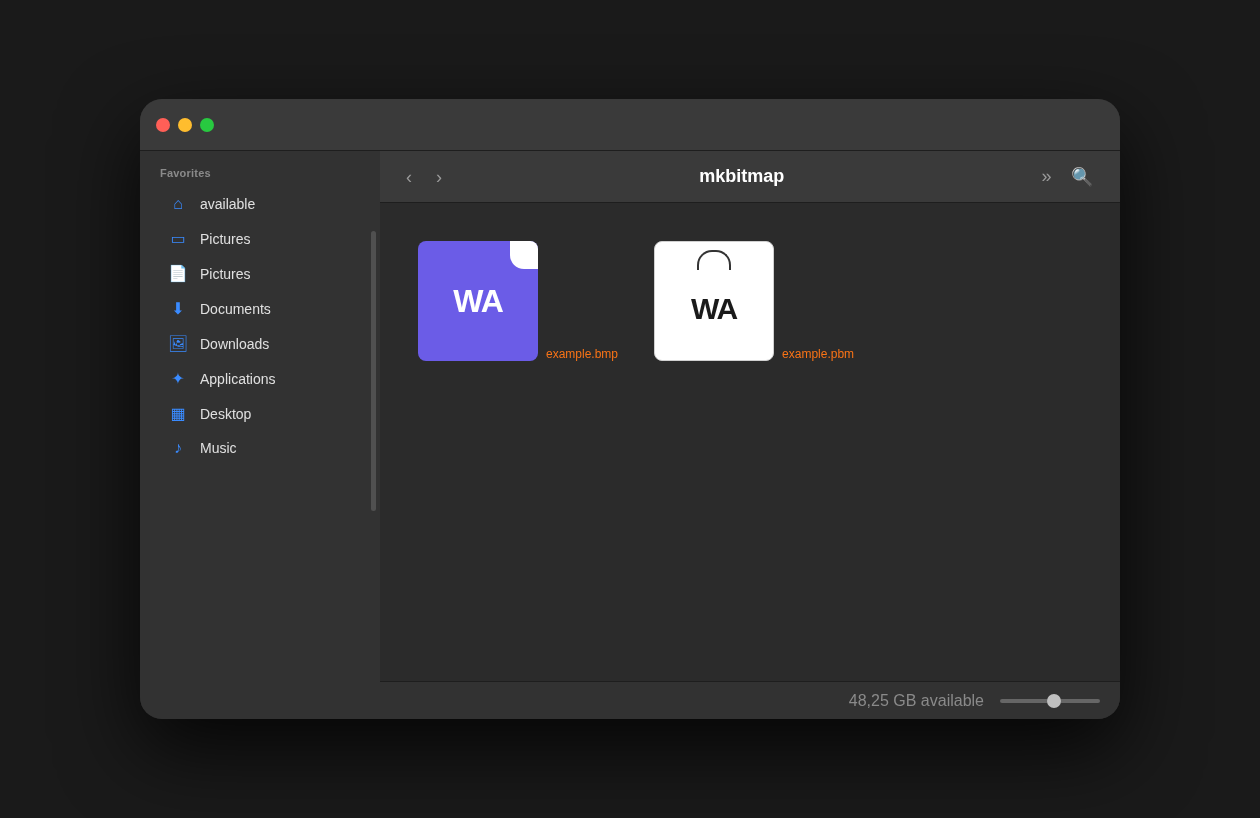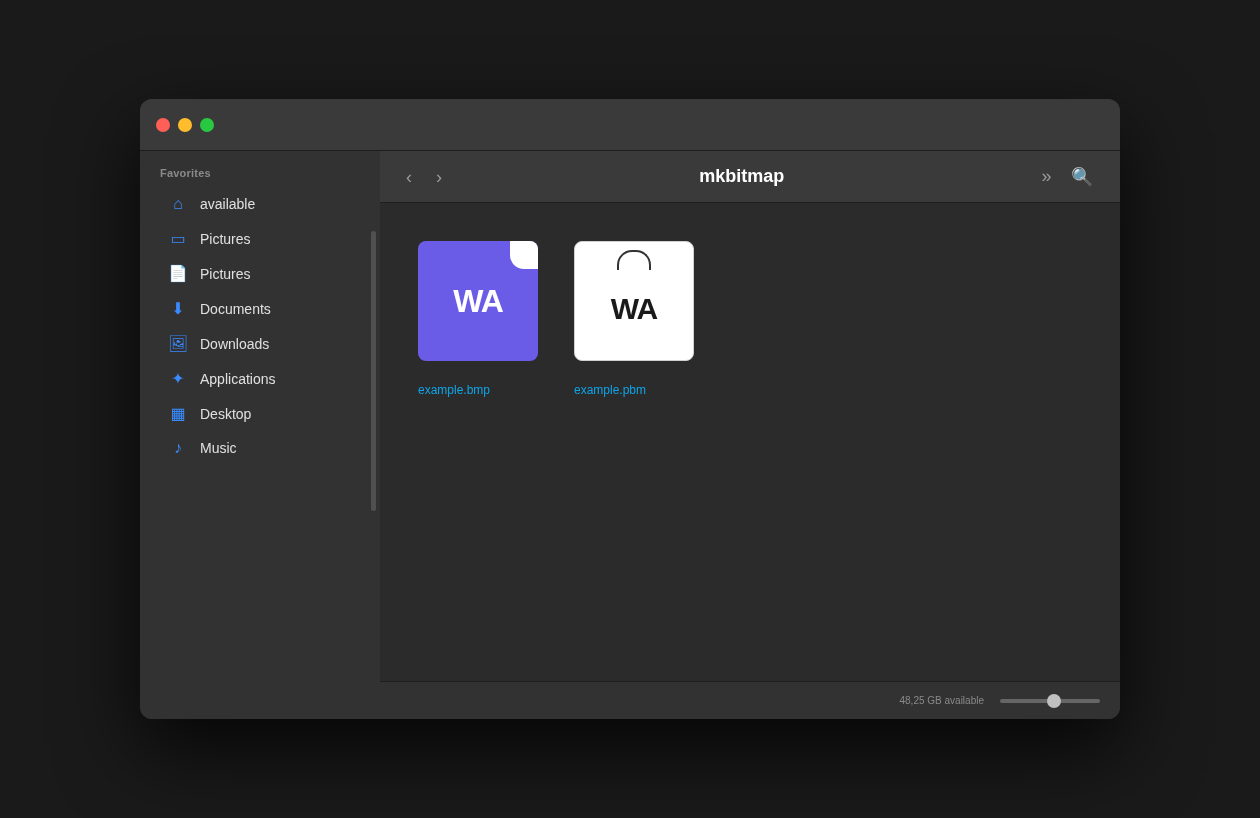--- a/index.html
+++ b/index.html
@@ -9,21 +9,21 @@
       align-items: center;
       justify-content: center;
       width: 1260px;
       height: 818px;
       font-family: -apple-system, BlinkMacSystemFont, 'SF Pro Display', 'Helvetica Neue', sans-serif;
     }
 
     .window {
       width: 980px;
       height: 620px;
-      border-radius: 12px;
+      border-radius: 22px;
       overflow: hidden;
       box-shadow: 0 30px 80px rgba(0,0,0,0.8);
       display: flex;
       flex-direction: column;
       background: #2b2b2b;
     }
 
     
     .titlebar {
       height: 52px;
@@ -169,23 +169,23 @@
       flex: 1;
       padding: 30px 30px;
       display: flex;
       flex-wrap: wrap;
       align-content: flex-start;
       gap: 20px;
     }
 
     .file-item {
       display: flex;
-      flex-direction: column;
-      align-items: flex-start;
-      gap: 22px;
+      flex-direction: row;
+      align-items: flex-end;
+      gap: 8px;
       cursor: pointer;
       padding: 8px;
       border-radius: 8px;
     }
 
     .file-icon-bmp {
       width: 120px;
       height: 120px;
       background: #6b5ce7;
       border-radius: 8px;
@@ -244,41 +244,41 @@
     .file-icon-pbm .wa-text-dark {
       color: #1a1a1a;
       font-size: 30px;
       font-weight: 800;
       letter-spacing: -1px;
       font-family: Arial, sans-serif;
       margin-top: 16px;
     }
 
     .file-name {
-      color: #0ea5e9;
+      color: #f97316;
       font-size: 12px;
       text-align: center;
     }
 
     
     .status-bar {
       height: 38px;
       background: #323232;
       border-top: 1px solid #1e1e1e;
       display: flex;
       align-items: center;
       justify-content: flex-end;
       padding: 0 20px;
       gap: 16px;
       flex-shrink: 0;
     }
 
     .status-text {
       color: #8a8a8a;
-      font-size: 10px;
+      font-size: 16px;
     }
 
     .zoom-slider-container {
       display: flex;
       align-items: center;
       gap: 6px;
     }
 
     .zoom-slider {
       -webkit-appearance: none;

